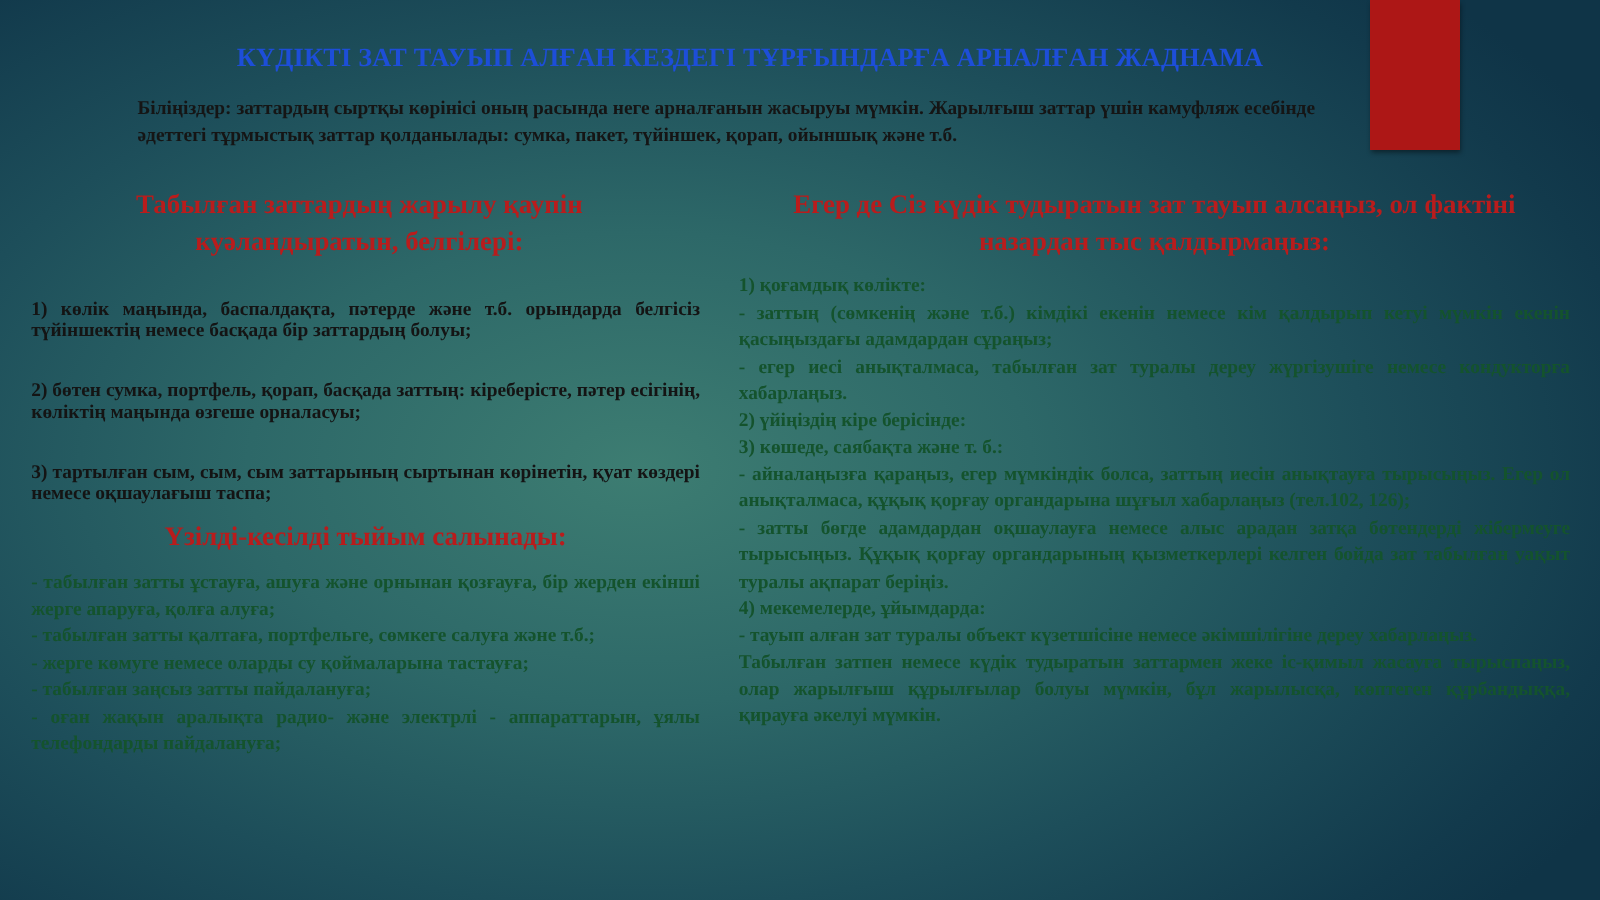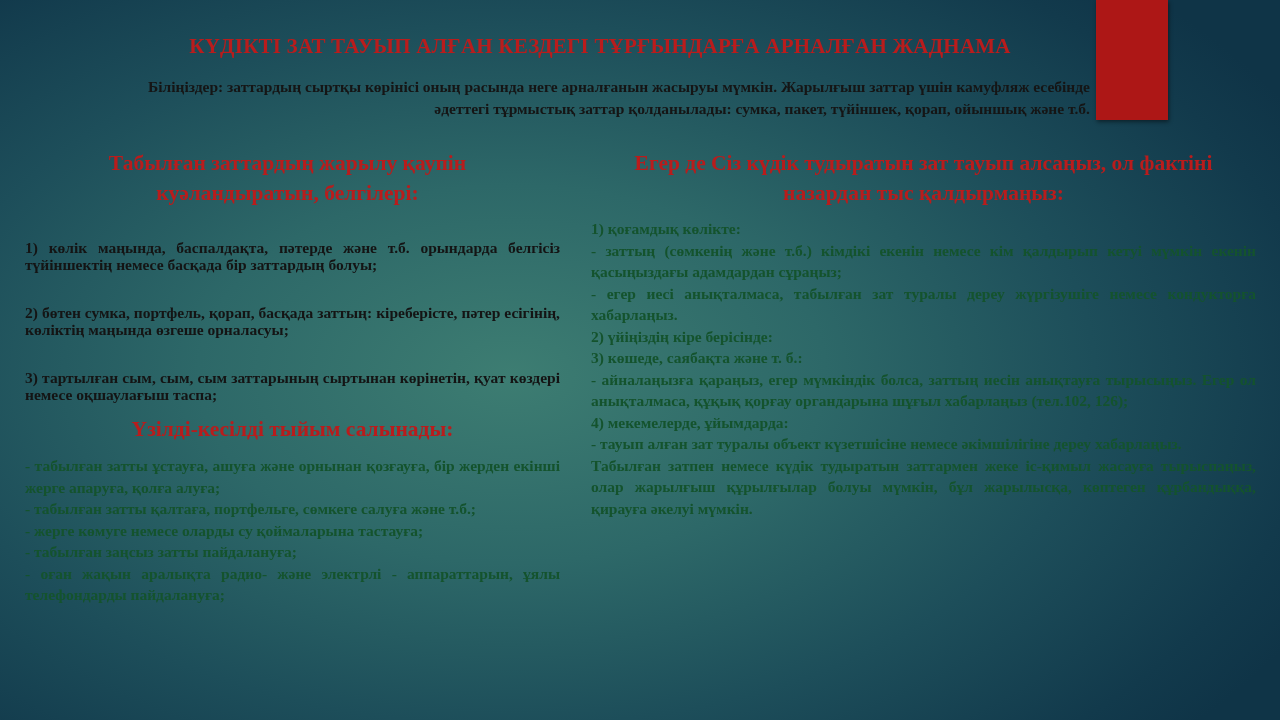--- a/index.html
+++ b/index.html
@@ -10,26 +10,26 @@
     background: radial-gradient(ellipse 70% 75% at 40% 52%, #3d7d72 0%, #2d6868 35%, #1d4e5a 65%, #123a4c 90%, #0f3447 100%);
     color: #141414;
   }
   .accent-bar {
     position: absolute; left: 1096px; top: 0; width: 72px; height: 120px;
     background: #ad1716;
     box-shadow: 1px 2px 4px rgba(0,0,0,0.45);
   }
   .title {
     position: absolute; left: 100px; top: 34px; width: 1000px;
-    text-align: center; color: #b91c1c; font-weight: bold;
+    text-align: center; color: #1d4ed8; font-weight: bold;
     font-size: 21px; letter-spacing: 0.2px; white-space: nowrap;
   }
   .intro {
     position: absolute; left: 110px; top: 76px; width: 980px;
-    text-align: right; font-weight: bold; font-size: 15.5px; line-height: 21.5px;
+    text-align: left; font-weight: bold; font-size: 15.5px; line-height: 21.5px;
     color: #151515;
   }
   .col-left { position: absolute; left: 25px; top: 148px; width: 535px; }
   .col-right { position: absolute; left: 591px; top: 148px; width: 665px; }
   .heading {
     color: #b91c1c; font-weight: bold; text-align: center;
     font-size: 21.5px; line-height: 30px;
   }
   .col-left .heading.h1 { padding: 0 30px 0 20px; margin-bottom: 10px; }
   .col-right .heading { margin-bottom: 10px; }
@@ -67,16 +67,17 @@
 </section>
 
 <section class="col-right">
   <h2 class="heading">Егер де Сіз күдік тудыратын зат тауып алсаңыз, ол фактіні назардан тыс қалдырмаңыз:</h2>
   <p class="pline">1) қоғамдық көлікте:</p>
   <p class="pline">- заттың (сөмкенің және т.б.) кімдікі екенін немесе кім қалдырып кетуі мүмкін екенін қасыңыздағы адамдардан сұраңыз;</p>
   <p class="pline">- егер иесі анықталмаса, табылған зат туралы дереу жүргізушіге немесе кондукторға хабарлаңыз.</p>
   <p class="pline">2) үйіңіздің кіре берісінде:</p>
   <p class="pline">3) көшеде, саябақта және т. б.:</p>
   <p class="pline">- айналаңызға қараңыз, егер мүмкіндік болса, заттың иесін анықтауға тырысыңыз. Егер ол анықталмаса, құқық қорғау органдарына шұғыл хабарлаңыз (тел.102, 126);</p>
+  <p class="pline">- затты бөгде адамдардан оқшаулауға немесе алыс арадан затқа бөтендерді жібермеуге тырысыңыз. Құқық қорғау органдарының қызметкерлері келген бойда зат табылған уақыт туралы ақпарат беріңіз.</p>
   <p class="pline">4) мекемелерде, ұйымдарда:</p>
   <p class="pline">- тауып алған зат туралы объект күзетшісіне немесе әкімшілігіне дереу хабарлаңыз.</p>
   <p class="pline">Табылған затпен немесе күдік тудыратын заттармен жеке іс-қимыл жасауға тырыспаңыз, олар жарылғыш құрылғылар болуы мүмкін, бұл жарылысқа, көптеген құрбандыққа, қирауға әкелуі мүмкін.</p>
 </section>
 
 </body></html>

